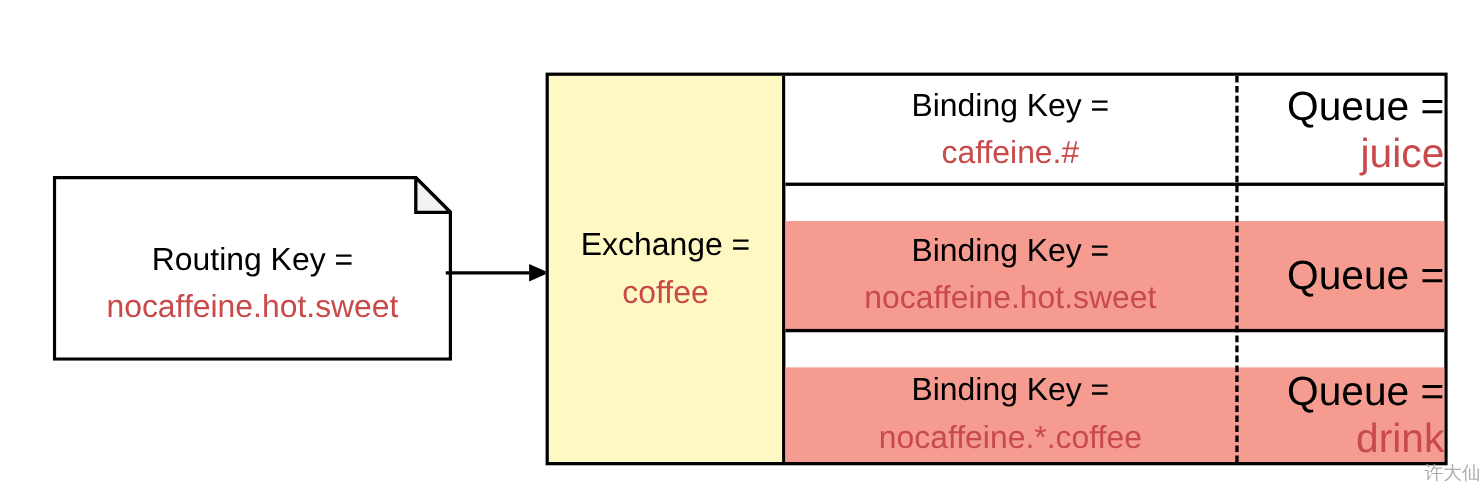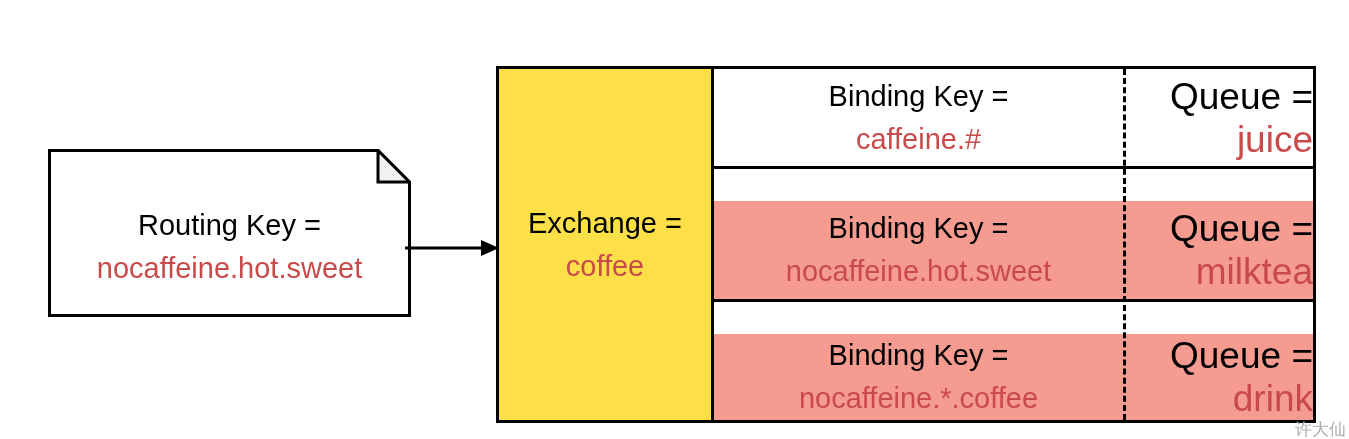--- a/index.html
+++ b/index.html
@@ -13,21 +13,21 @@
     width: 1349px;
     height: 439px;
     background: #ffffff;
     overflow: hidden;
   }
 
   
   .note {
     position: absolute;
     left: 48px;
-    top: 149px;
+    top: 160px;
     width: 363px;
     height: 196px;
   }
   .note svg { position: absolute; left: 0; top: 0; }
   .note-text {
     position: absolute;
     left: 0; top: 0;
     width: 100%; height: 100%;
     display: flex;
     flex-direction: column;
@@ -56,21 +56,21 @@
     height: 357px;
     border: 3px solid #000;
     box-sizing: border-box;
     display: flex;
     background: #ffffff;
   }
   .exchange-cell {
     width: 212px;
     flex: 0 0 212px;
     border-right: 3px solid #000;
-    background: #fde047;
+    background: #fef9c3;
     display: flex;
     flex-direction: column;
     justify-content: center;
     align-items: center;
     text-align: center;
     font-size: 29px;
     line-height: 43px;
   }
   .rows {
     flex: 1;
@@ -170,21 +170,20 @@
         </div>
       </div>
 
       <div class="row row-2">
         <div class="binding-cell">
           <div class="label-line">Binding Key =</div>
           <div class="value-line">nocaffeine.hot.sweet</div>
         </div>
         <div class="queue-cell">
           <div class="label-line">Queue =</div>
-          <div class="value-line">milktea</div>
         </div>
       </div>
 
       <div class="row row-3">
         <div class="binding-cell">
           <div class="label-line">Binding Key =</div>
           <div class="value-line">nocaffeine.*.coffee</div>
         </div>
         <div class="queue-cell">
           <div class="label-line">Queue =</div>

